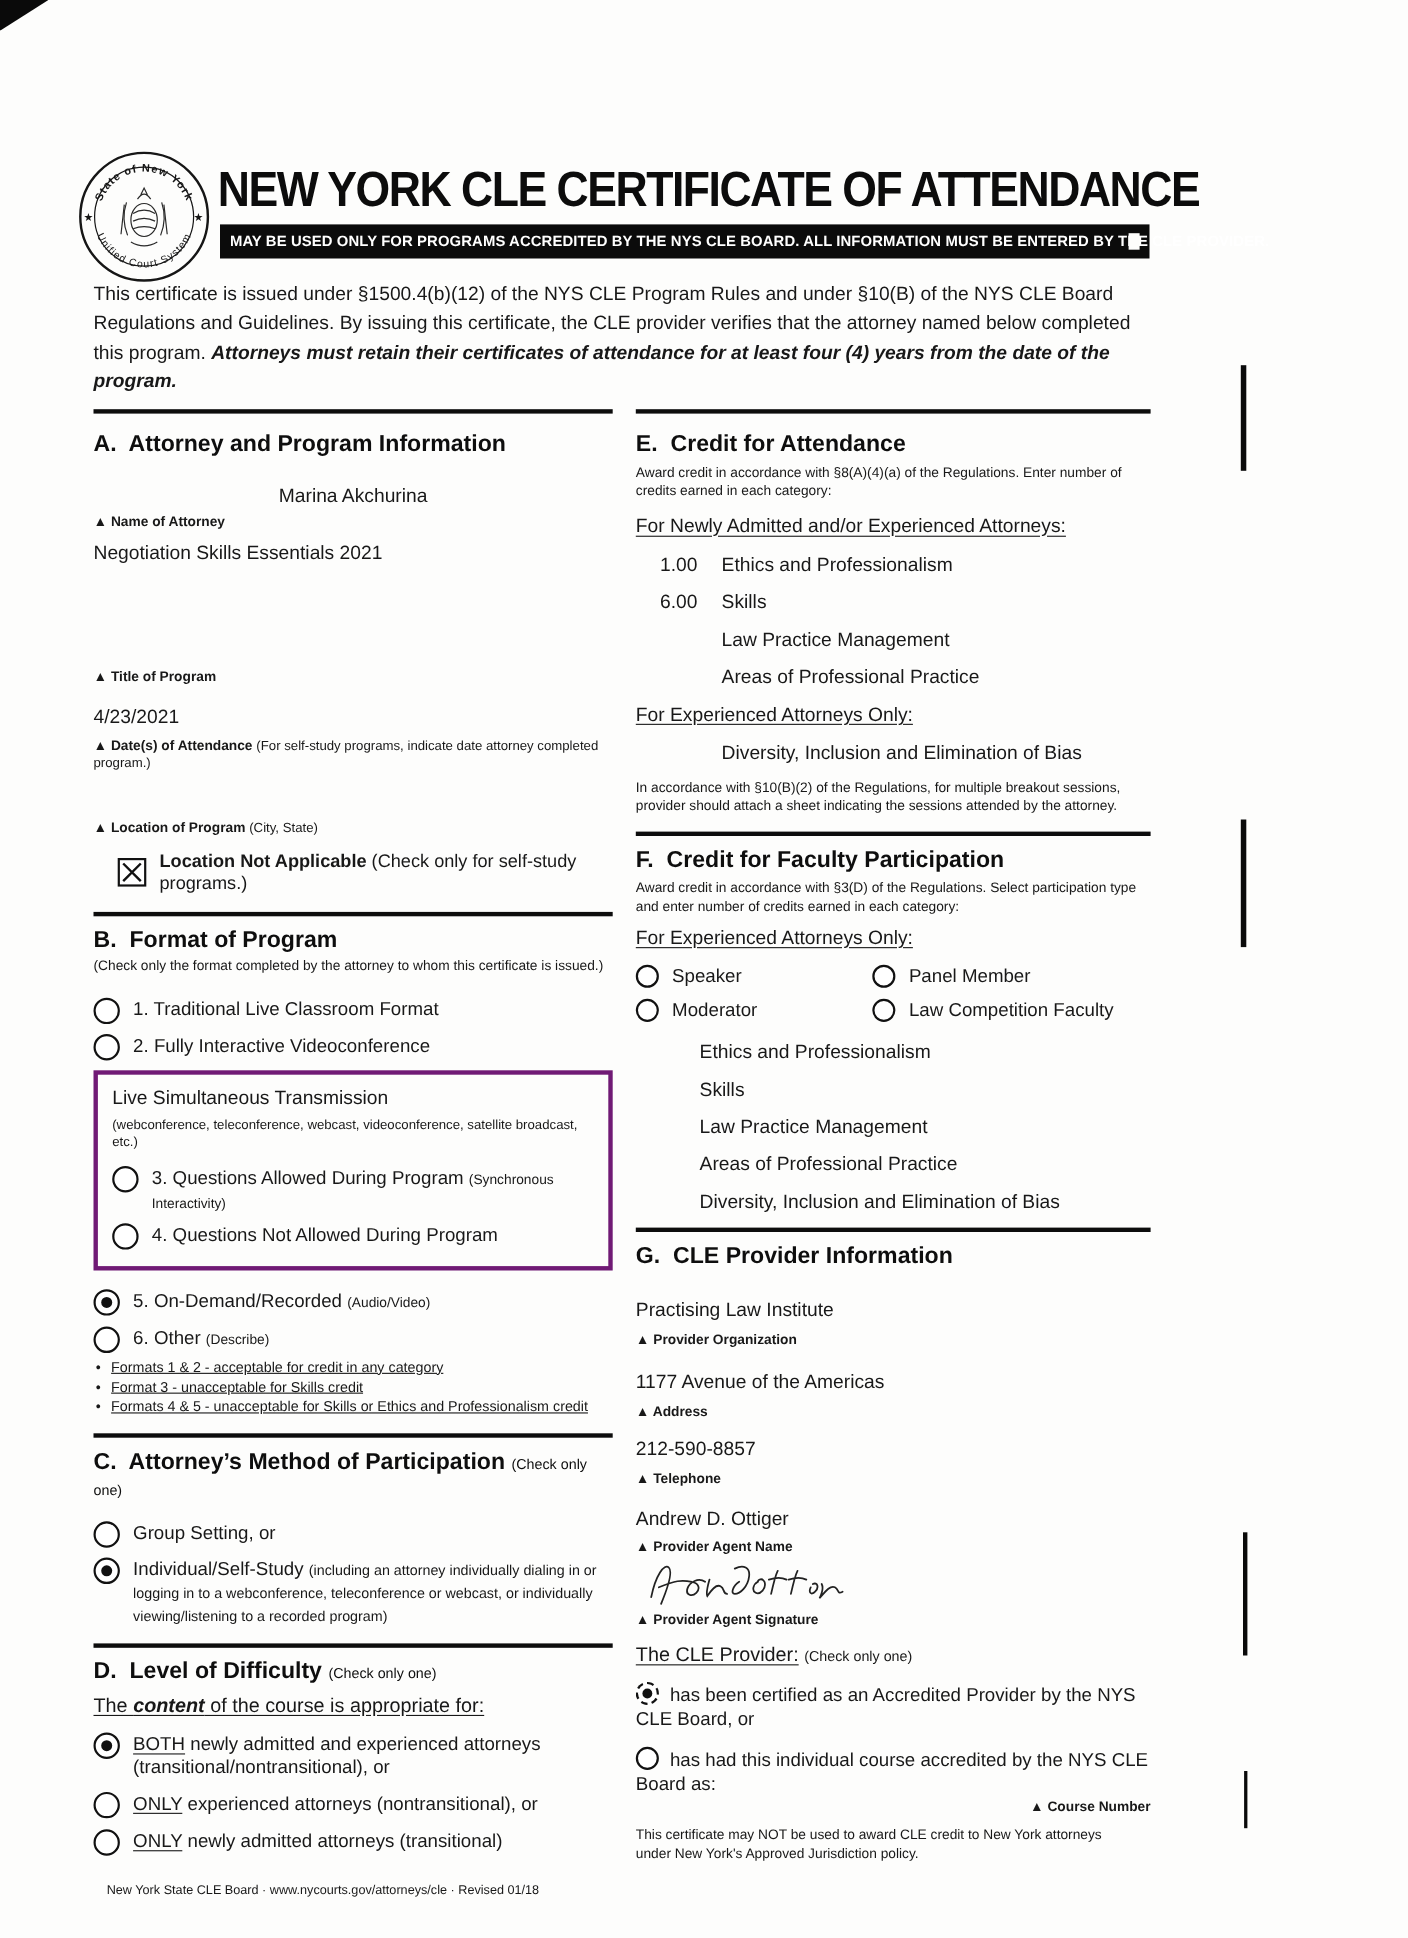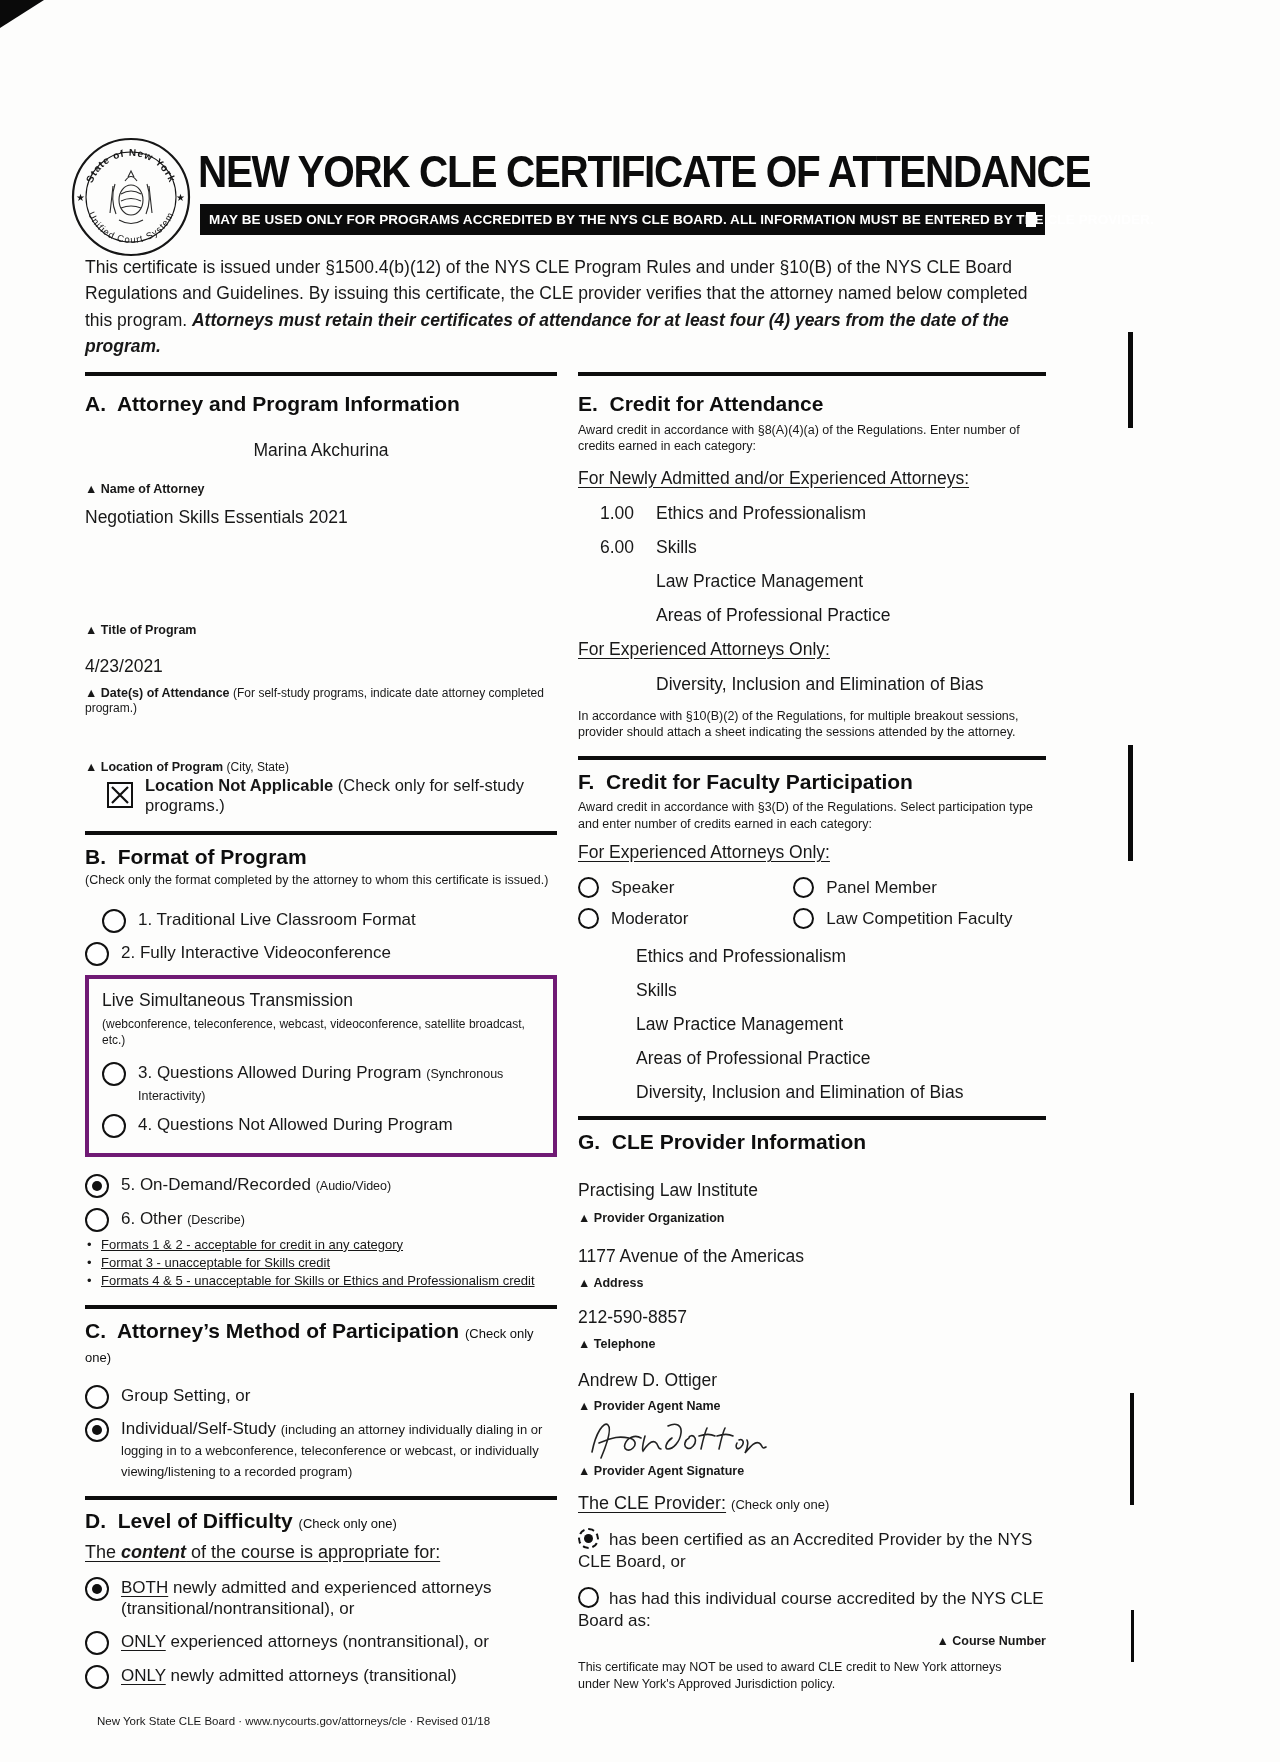--- a/index.html
+++ b/index.html
@@ -122,48 +122,48 @@
   <div class="intro">
     <span>This certificate is issued under §1500.4(b)(12) of the NYS CLE Program Rules and under §10(B) of the NYS CLE Board Regulations and Guidelines. By issuing this certificate, the CLE provider verifies that the attorney named below completed this program. </span><span class="em">Attorneys must retain their certificates of attendance for at least four (4) years from the date of the program.</span>
   </div>
 
   <div class="col col-left">
 
     <div class="rule"></div>
     <h2 class="sec-h" style="margin-top:16px;">A.  Attorney and Program Information</h2>
 
     <div class="value" style="margin-top:24px;text-align:center;">Marina Akchurina</div>
-    <div class="flabel" style="margin-top:22px;">▲ Name of Attorney</div>
+    <div class="flabel" style="margin-top:7px;">▲ Name of Attorney</div>
     <div class="value" style="margin-top:10px;">Negotiation Skills Essentials 2021</div>
 
     <div class="flabel" style="margin-top:96px;">▲ Title of Program</div>
     <div class="value" style="margin-top:18px;">4/23/2021</div>
     <div class="flabel" style="margin-top:9px;">
       <span>▲ Date(s) of Attendance</span> <span class="lnote">(For self-study programs, indicate date attorney completed program.)</span>
     </div>
 
     <div class="flabel" style="margin-top:44px;">
       <span>▲ Location of Program</span> <span class="lnote">(City, State)</span>
     </div>
-    <div class="opt" style="margin-left:22px; align-items:center;">
+    <div class="opt" style="margin-top:13px; margin-left:22px; align-items:center;">
       <span class="checkbox">
         <svg viewBox="0 0 22 22">
             <path d="M3 3 L19 19 M19 3 L3 19" stroke="#111" stroke-width="2.2" fill="none"></path>
           </svg>
       </span>
       <span style="font-size:16.5px;">
         <b>Location Not Applicable</b> <span>(Check only for self-study programs.)</span>
       </span>
     </div>
 
     <div class="rule" style="margin-top:15px;"></div>
     <h2 class="sec-h" style="margin-top:10px;">B.  Format of Program</h2>
     <div class="note-sm" style="margin-top:3px;">(Check only the format completed by the attorney to whom this certificate is issued.)</div>
 
-    <div class="opt" style="margin-top:21px;margin-left:17px;">
+    <div class="opt" style="margin-top:21px;">
       <span class="radio"></span>
       <span>1. Traditional Live Classroom Format</span>
     </div>
     <div class="opt" style="margin-top:9px;">
       <span class="radio"></span>
       <span>2. Fully Interactive Videoconference</span>
     </div>
 
     <div class="live-box" style="margin-top:9px;">
       <div style="font-size:17.5px;">Live Simultaneous Transmission</div>

